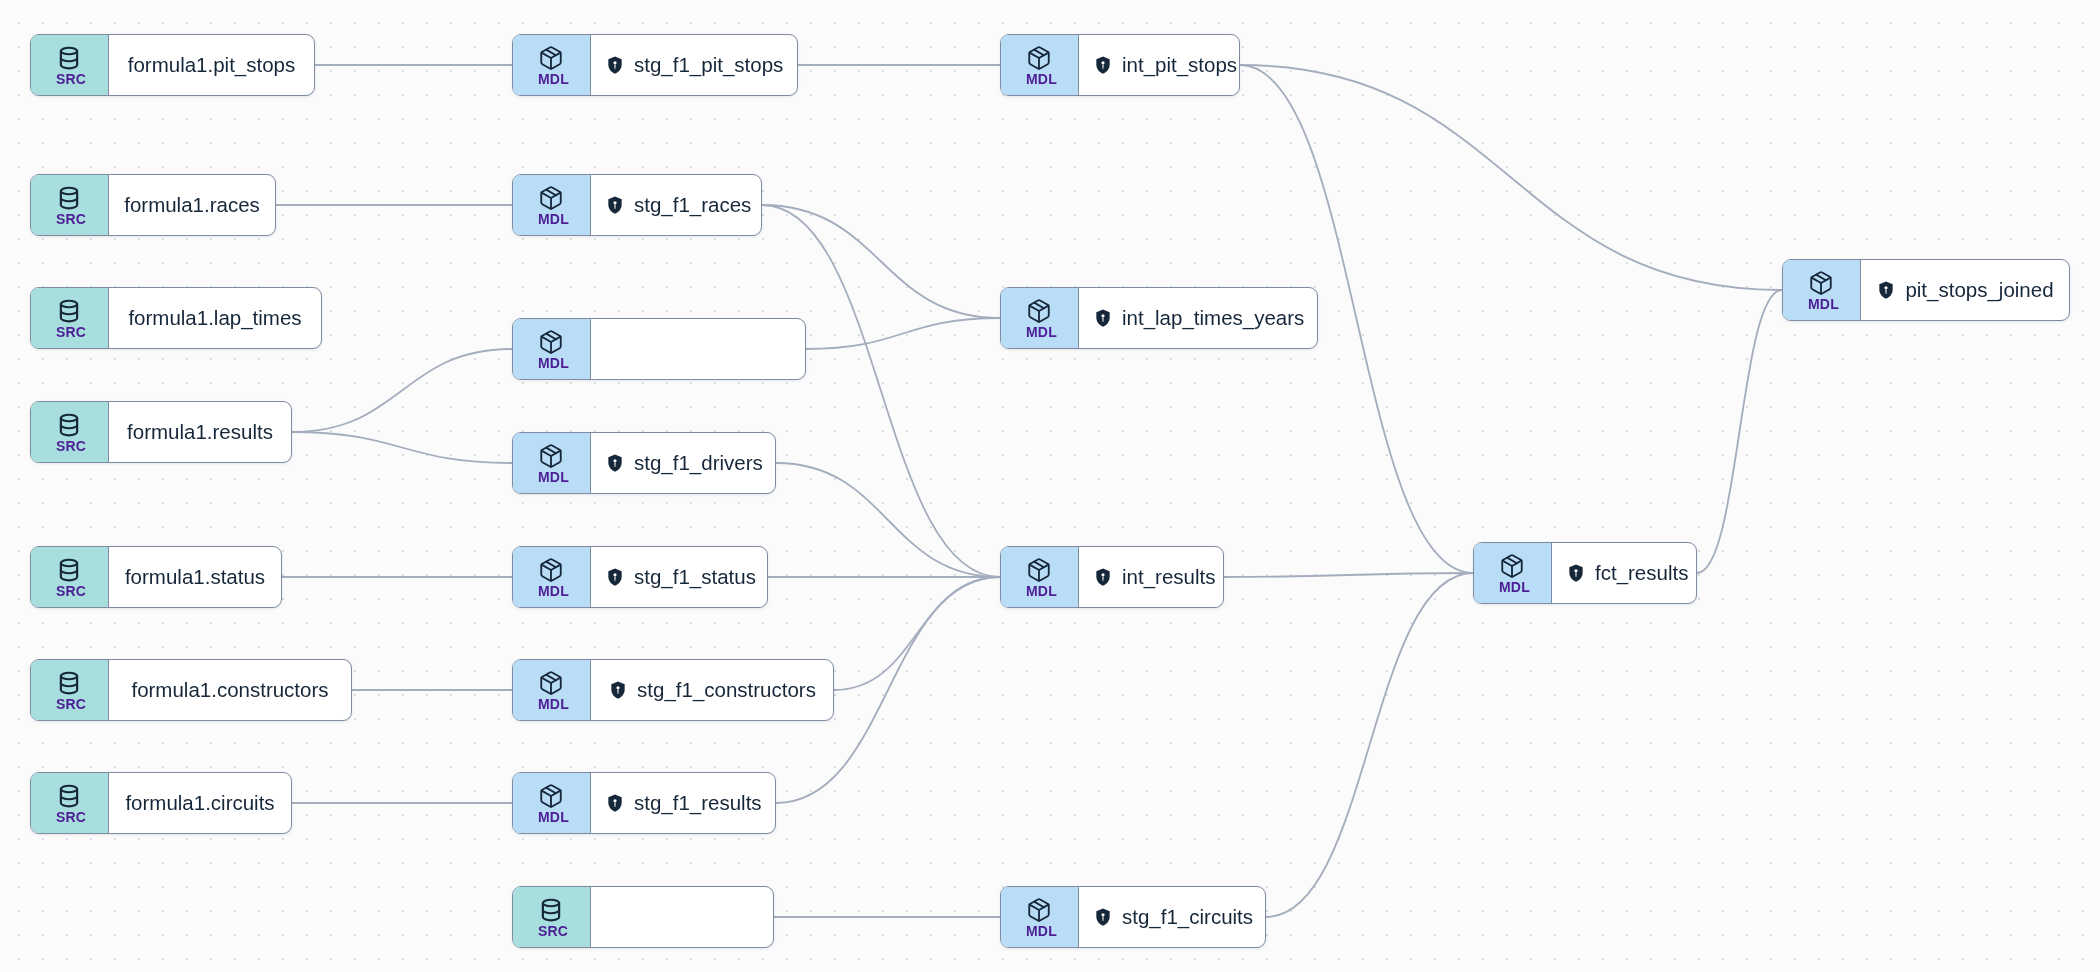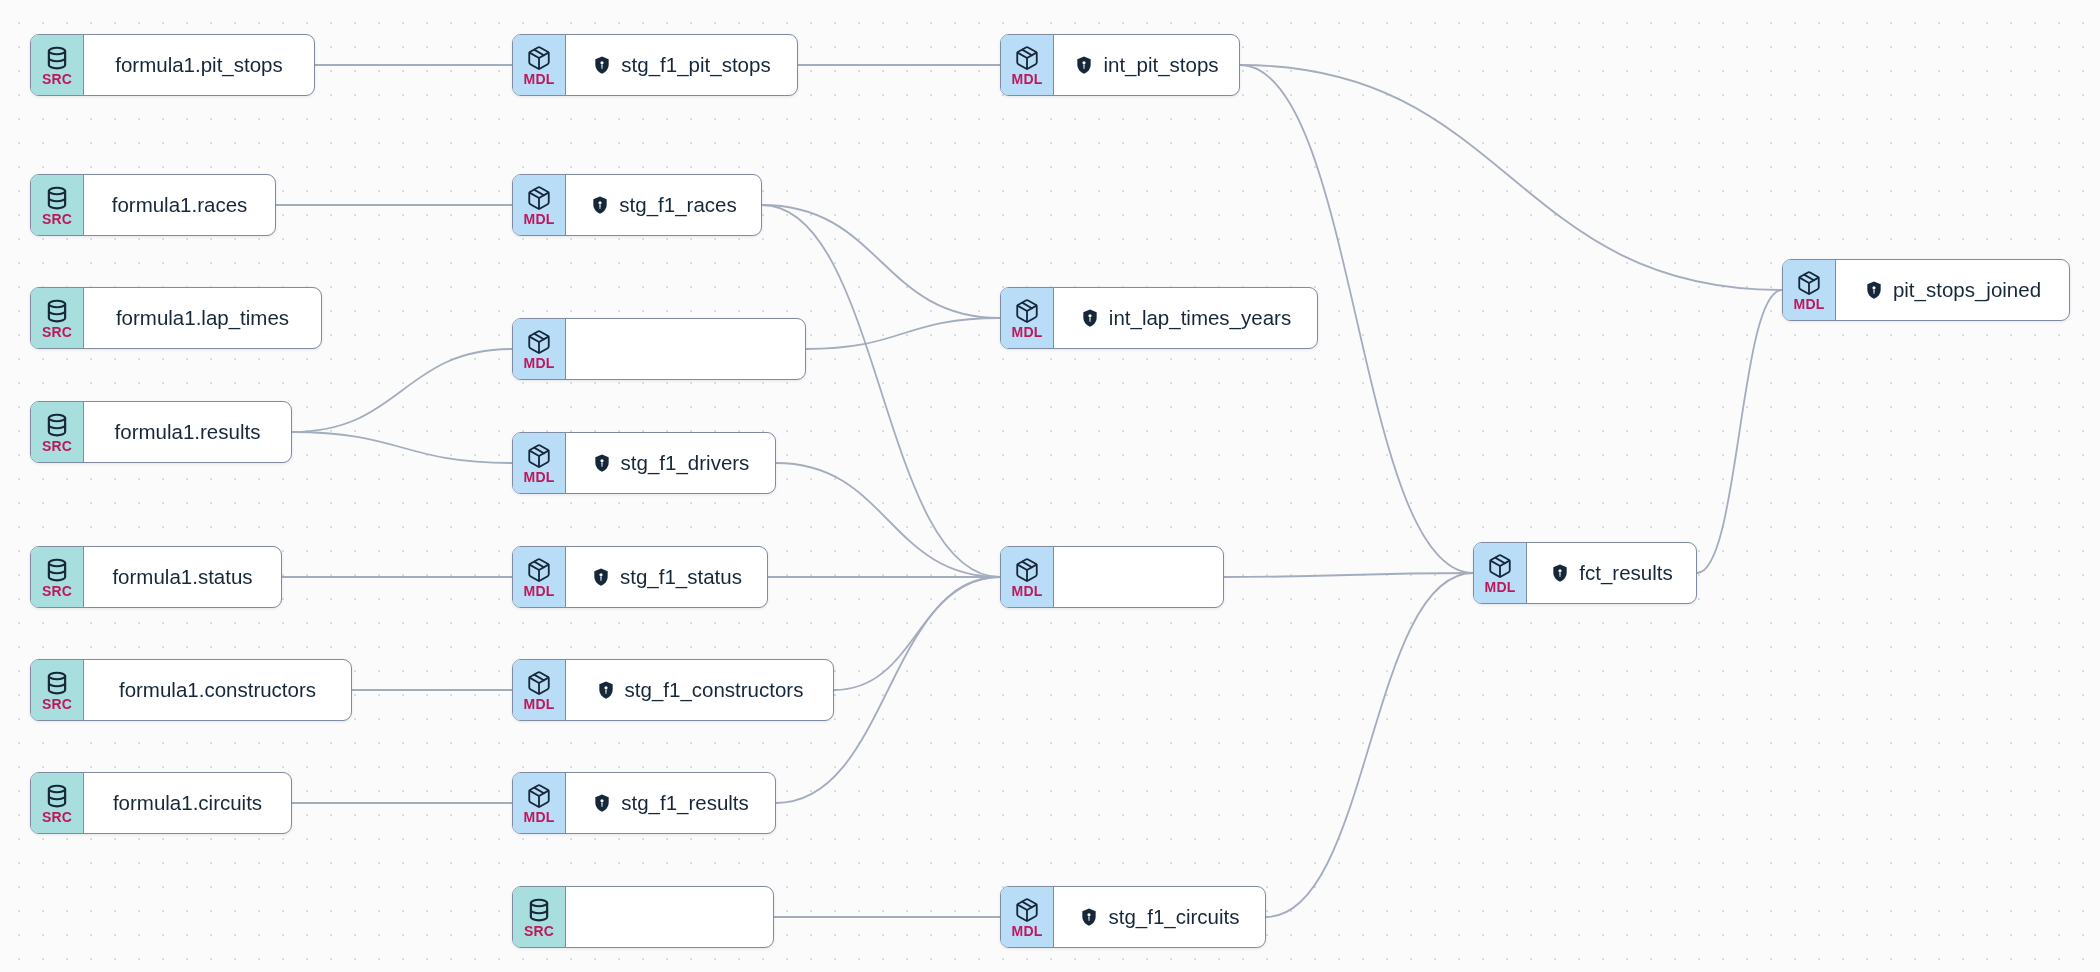--- a/index.html
+++ b/index.html
@@ -17,23 +17,24 @@
   svg.edge-layer{position:absolute;left:0;top:0;width:2100px;height:972px;display:block;}
   path.edge{fill:none;stroke-width:1.8px;}
   .node{
     position:absolute;height:62px;display:flex;align-items:stretch;
     background:#ffffff;border:1.5px solid #7e8ba1;border-radius:9px;
     box-shadow:0 1px 3px rgba(22,39,58,0.10);
     box-sizing:border-box;cursor:pointer;
   }
   .badge{
     flex:0 0 52px;width:52px;display:flex;flex-direction:column;
-    align-items:center;justify-content:center;
+    justify-content:center;
     border-right:1.5px solid #7e8ba1;border-radius:7px 0 0 7px;
-    color:#be185d;
+    color:#4c1d95;
+    padding-left:25px;
   }
   .badge .blabel{font-size:14px;font-weight:700;line-height:1;margin-top:1px;letter-spacing:.2px;}
   .badge svg{display:block;}
   .nlabel{
     flex:1;display:flex;align-items:center;justify-content:center;gap:9px;
     padding:0 14px;font-size:20.5px;font-weight:400;color:#16273a;white-space:nowrap;
   }
   .nlabel .shield{display:flex;align-items:center;}
 </style>
 </head>
@@ -406,20 +407,30 @@
           <span>
             <svg width="26" height="26" viewBox="0 0 24 24" fill="none" stroke="#16273a" stroke-width="1.7" stroke-linecap="round" stroke-linejoin="round">
               <path d="M16.5 9.4 7.55 4.24"></path>
               <path d="M21 16V8a2 2 0 0 0-1-1.73l-7-4a2 2 0 0 0-2 0l-7 4A2 2 0 0 0 3 8v8a2 2 0 0 0 1 1.73l7 4a2 2 0 0 0 2 0l7-4A2 2 0 0 0 21 16z"></path>
               <polyline points="3.29 7 12 12 20.71 7"></polyline>
               <line x1="12" y1="22" x2="12" y2="12"></line>
             </svg>
           </span>
           <span class="blabel">MDL</span>
         </div>
+        <div class="nlabel">
+          <span class="shield">
+            <svg width="20" height="20" viewBox="0 0 24 24" fill="#16273a" stroke="none">
+              <path d="M12 1.8 20 5v6.2c0 5.5-3.3 9.5-8 11.4-4.7-1.9-8-5.9-8-11.4V5z"></path>
+              <circle cx="12" cy="9.3" r="1.9" fill="#ffffff"></circle>
+              <path d="M11.2 11.4h1.6l-.35 5a.45.45 0 0 1-.9 0z" fill="#ffffff"></path>
+            </svg>
+          </span>
+          <span>int_results</span>
+        </div>
       </div>
       <div class="node" style="left: 1473px; top: 542px; width: 224px;">
         <div class="badge" style="background: rgb(185, 221, 246);">
           <span>
             <svg width="26" height="26" viewBox="0 0 24 24" fill="none" stroke="#16273a" stroke-width="1.7" stroke-linecap="round" stroke-linejoin="round">
               <path d="M16.5 9.4 7.55 4.24"></path>
               <path d="M21 16V8a2 2 0 0 0-1-1.73l-7-4a2 2 0 0 0-2 0l-7 4A2 2 0 0 0 3 8v8a2 2 0 0 0 1 1.73l7 4a2 2 0 0 0 2 0l7-4A2 2 0 0 0 21 16z"></path>
               <polyline points="3.29 7 12 12 20.71 7"></polyline>
               <line x1="12" y1="22" x2="12" y2="12"></line>
             </svg>

